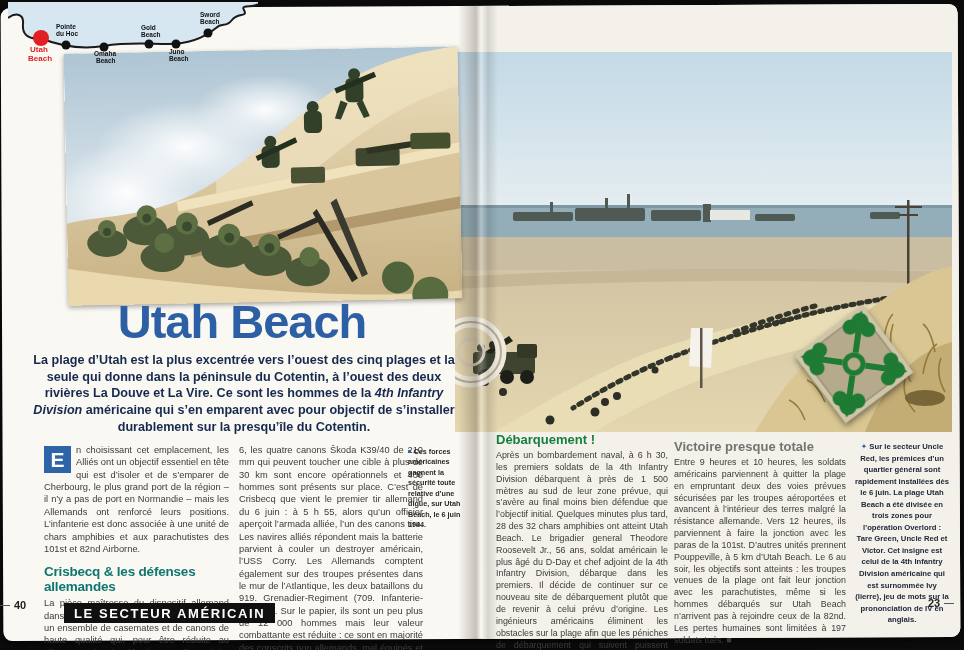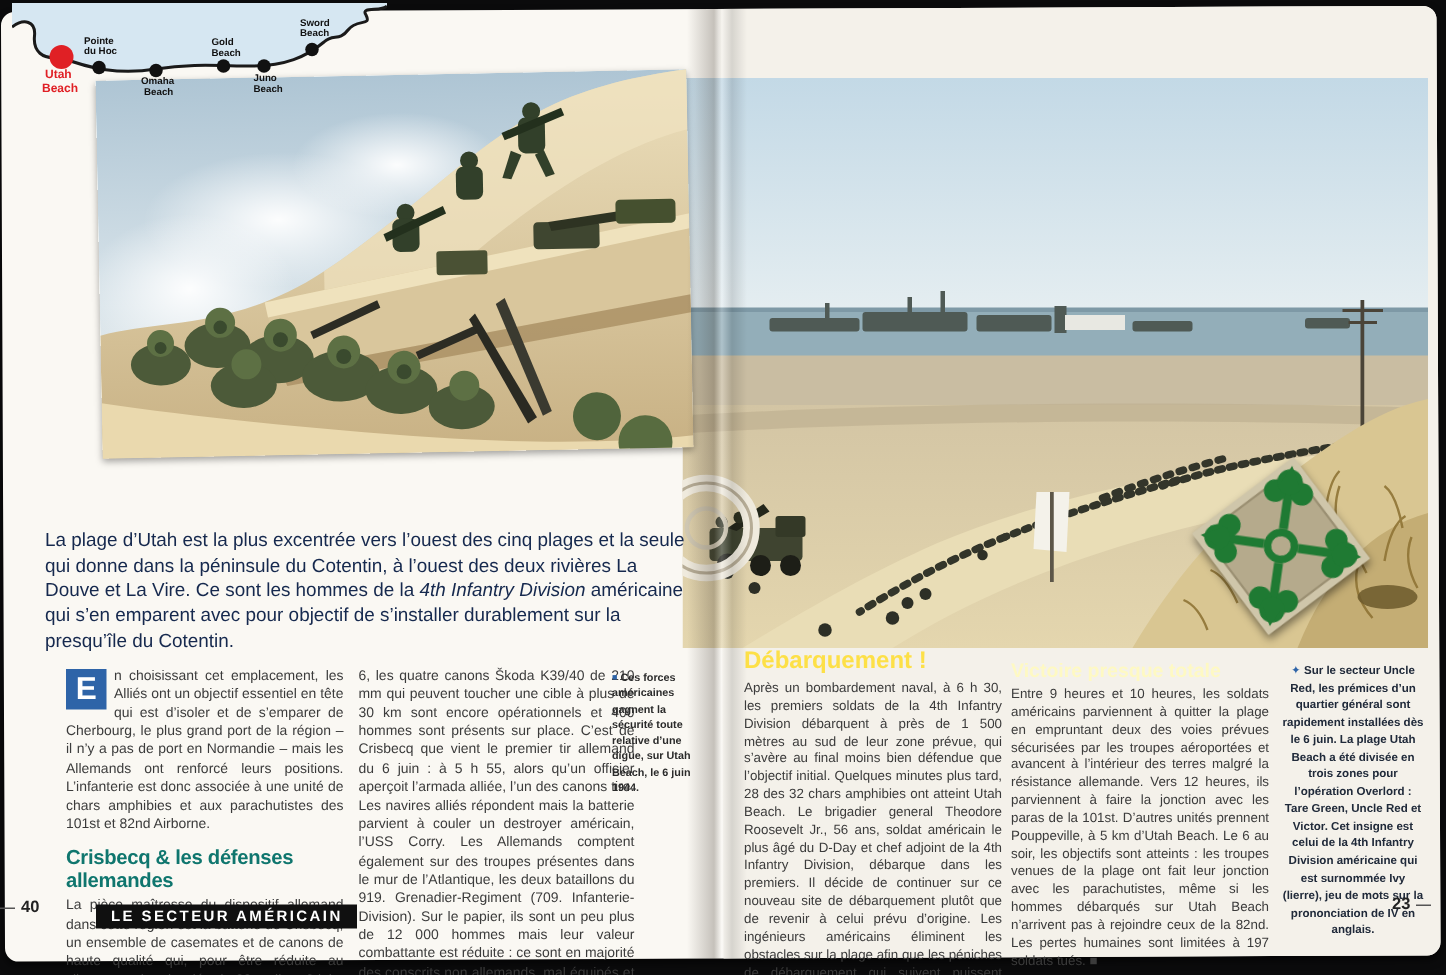--- a/index.html
+++ b/index.html
@@ -20,52 +20,52 @@
   
   .photoL{position:absolute;left:66px;top:50px;width:394px;height:252px;transform:rotate(-1.1deg);
           box-shadow:0 2px 5px rgba(0,0,0,.35);overflow:hidden;z-index:4;}
   .photoR{position:absolute;left:455px;top:52px;width:497px;height:380px;overflow:hidden;z-index:3;}
   .patch{position:absolute;left:788px;top:296px;width:132px;height:136px;transform:rotate(8deg);z-index:20;
          filter:drop-shadow(1px 3px 3px rgba(0,0,0,.45));}
 
   
   .title{position:absolute;left:40px;top:294px;width:404px;text-align:center;z-index:6;
          font-size:47px;font-weight:900;color:#2d5fa4;letter-spacing:-1px;font-stretch:condensed;}
-  .intro{position:absolute;left:30px;top:352px;width:428px;z-index:6;
-         font-size:12.6px;line-height:1.33;font-weight:normal;color:#16294e;}
+  .intro{position:absolute;left:30px;top:352px;width:428px;z-index:6;text-align:center;
+         font-size:12.6px;line-height:1.33;font-weight:bold;color:#16294e;}
   .intro .it{font-style:italic;}
   .colL1{position:absolute;left:44px;top:444px;width:185px;z-index:6;}
   .colL2{position:absolute;left:239px;top:444px;width:184px;z-index:6;}
   .bodytxt{font-size:9.3px;line-height:1.33;color:#3b3b3b;text-align:justify;}
   .dropcap{float:left;width:27px;height:27px;background:#2e64a8;color:#fff;font-weight:bold;
            font-size:21px;text-align:center;line-height:27px;margin:2px 5px 0 0;}
   .subhead{font-size:13.5px;font-weight:bold;color:#0f766e;margin:9px 0 3px 0;letter-spacing:-0.2px;}
   .photocap{position:absolute;left:408px;top:447px;width:64px;z-index:6;font-size:7.2px;line-height:1.45;
             font-weight:bold;color:#2a2a2a;}
   .photocap .bull{color:#2e64a8;font-size:6px;vertical-align:1px;}
 
   
   .colR1{position:absolute;left:496px;top:432px;width:172px;z-index:6;}
   .colR2{position:absolute;left:674px;top:432px;width:172px;z-index:6;}
   .colR1 .bodytxt,.colR2 .bodytxt{font-size:8.9px;}
-  .rhead{font-size:16px;font-weight:bold;color:#fde047;margin:0 0 3px 0;}
-  .rhead2{font-size:13px;font-weight:bold;color:#fef9c3;margin:7px 0 3px 0;}
+  .rhead{font-size:13px;font-weight:bold;color:#15803d;margin:0 0 3px 0;}
+  .rhead2{font-size:13px;font-weight:bold;color:#737373;margin:7px 0 3px 0;}
   .sidebar{position:absolute;left:855px;top:441px;width:94px;z-index:6;font-size:7.7px;line-height:1.5;
            font-weight:bold;color:#202a3a;text-align:center;}
   .sidebar .star{color:#2e64a8;}
 
   
   .pageno{position:absolute;z-index:6;font-size:11px;font-weight:bold;color:#222;}
   .pn40{left:14px;top:599px;}
   .pn41{left:928px;top:597px;}
   .pn40:before,.pn41:after{content:"";position:absolute;top:6px;width:10px;height:1px;background:#555;}
   .pn40:before{left:-14px;}
   .pn41:after{right:-14px;}
   .badge{position:absolute;left:64px;top:603px;z-index:6;background:#101010;color:#fff;
-         font-size:10px;font-weight:bold;letter-spacing:1.6px;padding:3px 10px 2px 10px;}
+         font-size:13px;font-weight:bold;letter-spacing:1.6px;padding:3px 10px 2px 10px;}
 </style>
 </head>
 <body>
 
 <div class="spread">
   <div class="page-bg">
       <div class="right-tint"></div>
     </div>
   <div class="gutter"></div>
 
@@ -292,20 +292,21 @@
         <circle cx="9" cy="-36" r="7.5" stroke="none"></circle>
         <circle cx="0" cy="-43" r="8.5" stroke="none"></circle>
         <polygon points="0,-54 6,-42 -6,-42" stroke="none"></polygon>
       </g>
       <use href="#ivy" transform="rotate(90)"></use>
       <use href="#ivy" transform="rotate(180)"></use>
       <use href="#ivy" transform="rotate(270)"></use>
     </g>
   </svg>
 
+  <div class="title">Utah Beach</div>
 
   <div class="intro">
     <span>La plage d’Utah est la plus excentrée vers l’ouest des cinq plages et la seule qui donne dans la péninsule du Cotentin, à l’ouest des deux rivières La Douve et La Vire. Ce sont les hommes de la </span><span class="it">4th Infantry Division</span><span> américaine qui s’en emparent avec pour objectif de s’installer durablement sur la presqu’île du Cotentin.</span>
   </div>
 
   <div class="colL1">
     <div class="bodytxt">
       <span class="dropcap">E</span>
       <span>n choisissant cet emplacement, les Alliés ont un objectif essentiel en tête qui est d’isoler et de s’emparer de Cherbourg, le plus grand port de la région – il n’y a pas de port en Normandie – mais les Allemands ont renforcé leurs positions. L’infanterie est donc associée à une unité de chars amphibies et aux parachutistes des 101st et 82nd Airborne.</span>
     </div>

